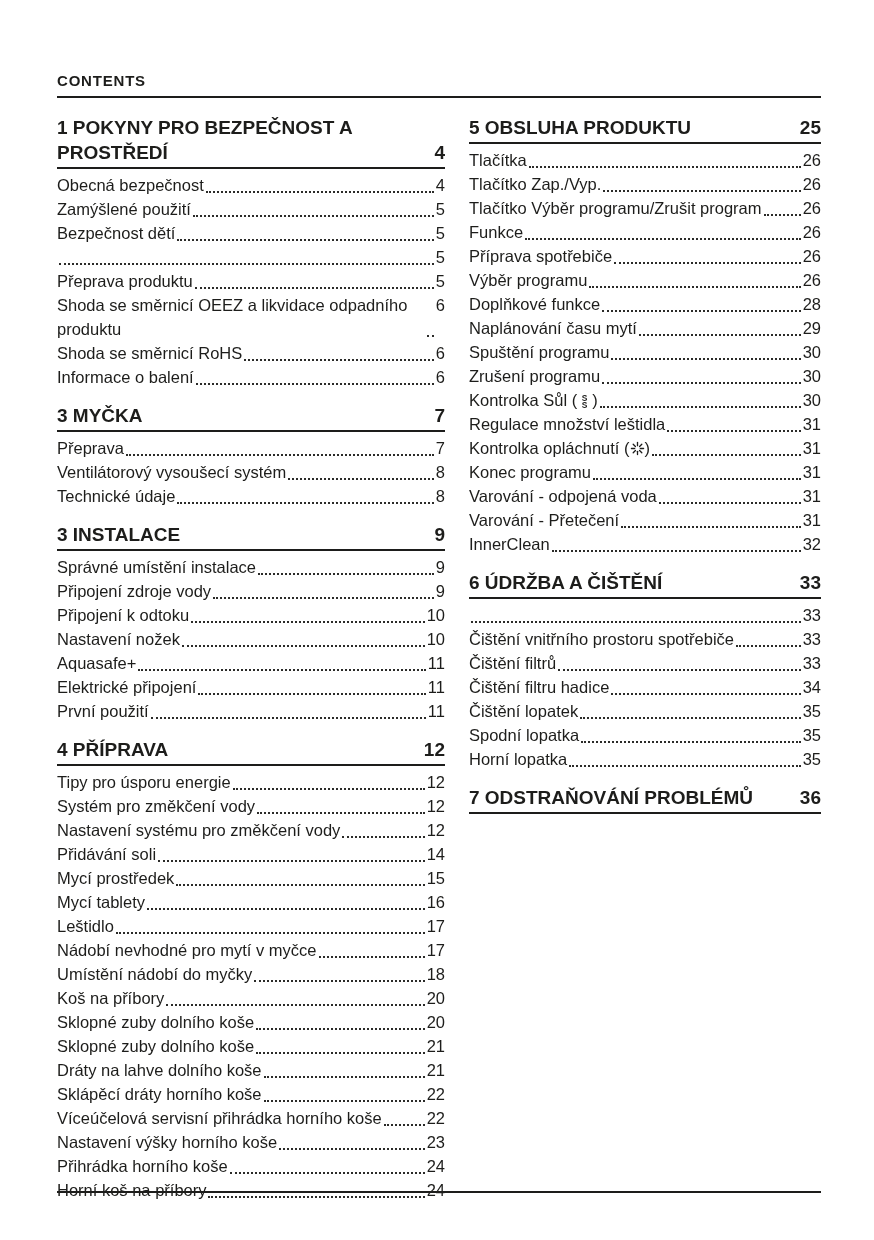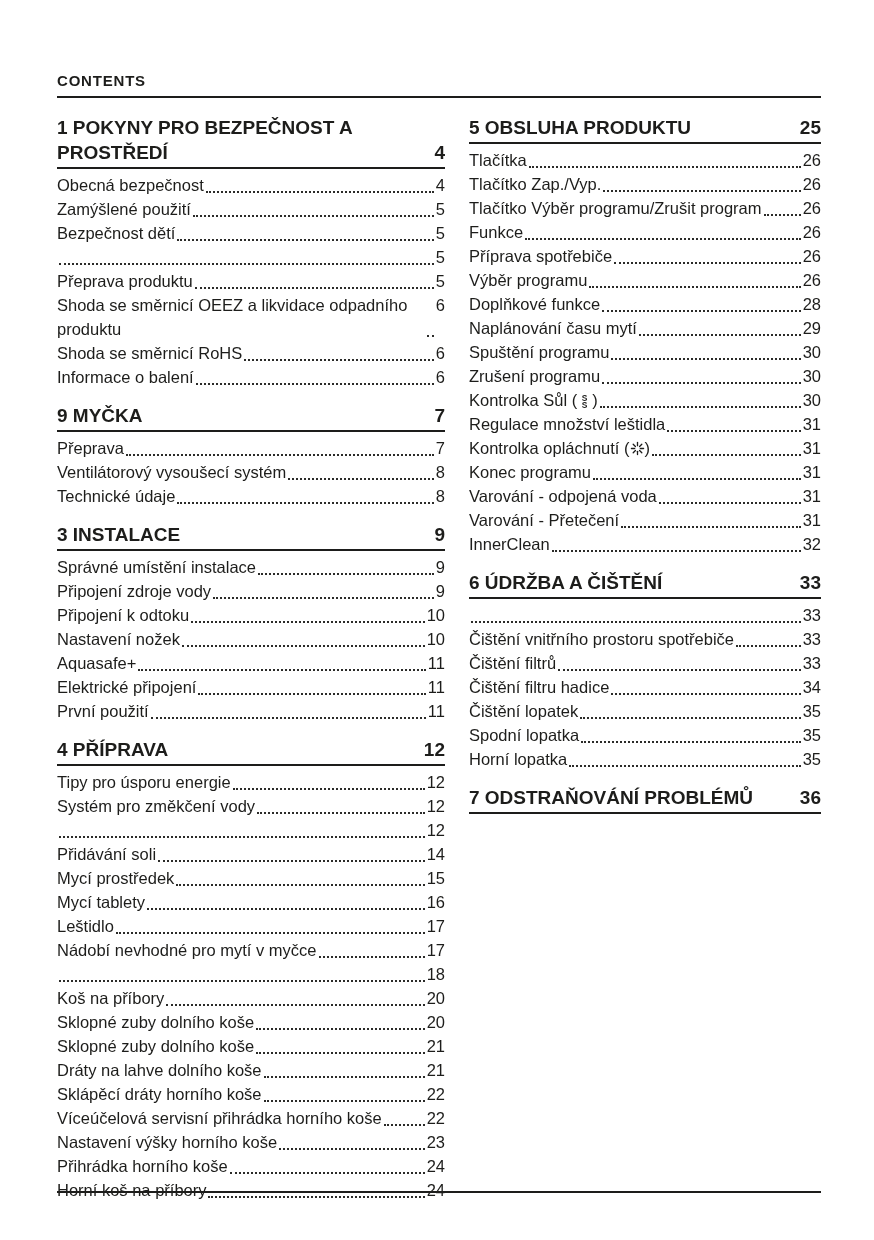--- a/index.html
+++ b/index.html
@@ -79,21 +79,21 @@
             <span class="pagenum">6</span>
           </div>
           <div class="row">
             <span class="label"><span>Informace o balení</span></span>
             <span class="dots"></span>
             <span class="pagenum">6</span>
           </div>
         </section>
         <section class="section">
           <div class="sec-title">
-            <span class="sec-title-text">9 MYČKA</span>
+            <span class="sec-title-text">3 MYČKA</span>
             <span class="sec-page">7</span>
           </div>
           <div class="row">
             <span class="label"><span>Přeprava</span></span>
             <span class="dots"></span>
             <span class="pagenum">7</span>
           </div>
           <div class="row">
             <span class="label"><span>Ventilátorový vysoušecí systém</span></span>
             <span class="dots"></span>
@@ -155,20 +155,21 @@
             <span class="label"><span>Tipy pro úsporu energie</span></span>
             <span class="dots"></span>
             <span class="pagenum">12</span>
           </div>
           <div class="row">
             <span class="label"><span>Systém pro změkčení vody</span></span>
             <span class="dots"></span>
             <span class="pagenum">12</span>
           </div>
           <div class="row">
+            <span class="label"><span>Nastavení systému pro změkčení vody</span></span>
             <span class="dots"></span>
             <span class="pagenum">12</span>
           </div>
           <div class="row">
             <span class="label"><span>Přidávání soli</span></span>
             <span class="dots"></span>
             <span class="pagenum">14</span>
           </div>
           <div class="row">
             <span class="label"><span>Mycí prostředek</span></span>
@@ -184,20 +185,21 @@
             <span class="label"><span>Leštidlo</span></span>
             <span class="dots"></span>
             <span class="pagenum">17</span>
           </div>
           <div class="row">
             <span class="label"><span>Nádobí nevhodné pro mytí v myčce</span></span>
             <span class="dots"></span>
             <span class="pagenum">17</span>
           </div>
           <div class="row">
+            <span class="label"><span>Umístění nádobí do myčky</span></span>
             <span class="dots"></span>
             <span class="pagenum">18</span>
           </div>
           <div class="row">
             <span class="label"><span>Koš na příbory</span></span>
             <span class="dots"></span>
             <span class="pagenum">20</span>
           </div>
           <div class="row">
             <span class="label"><span>Sklopné zuby dolního koše</span></span>

